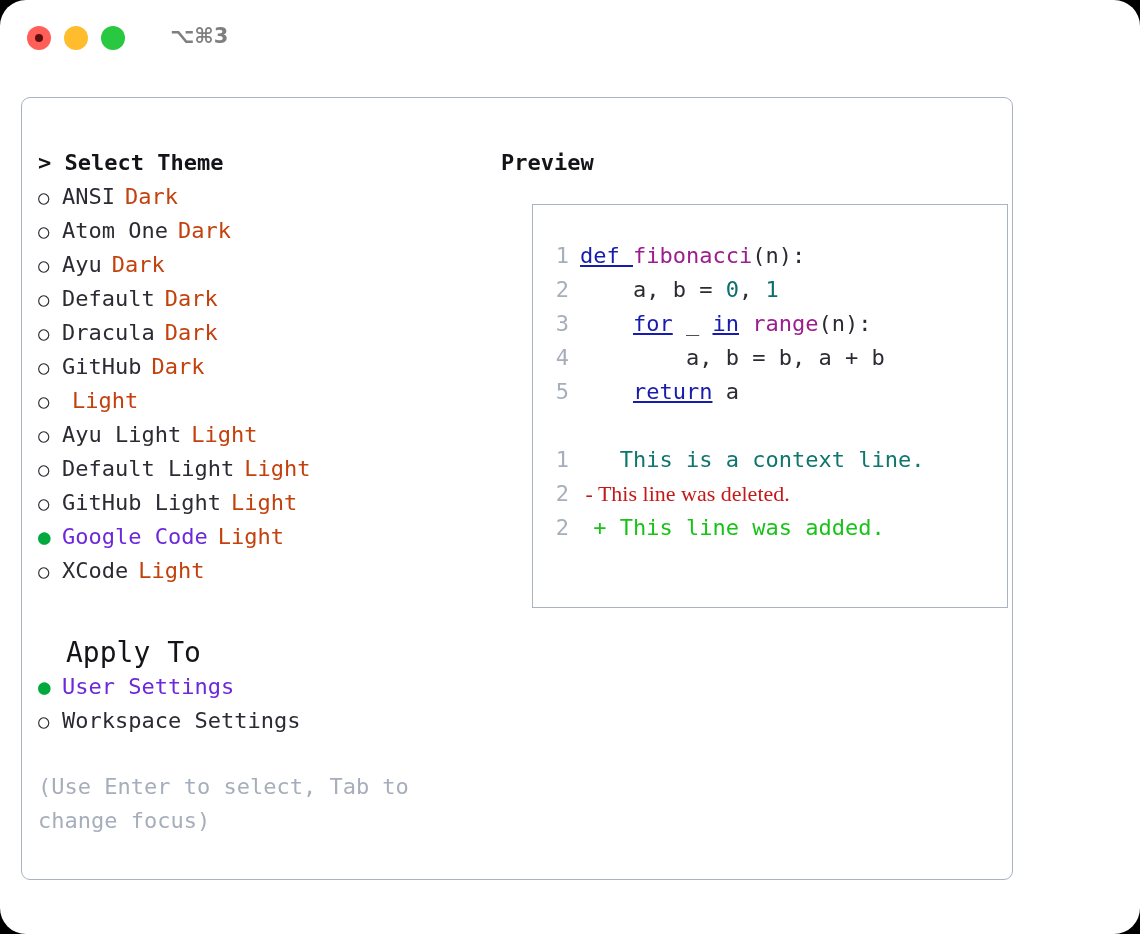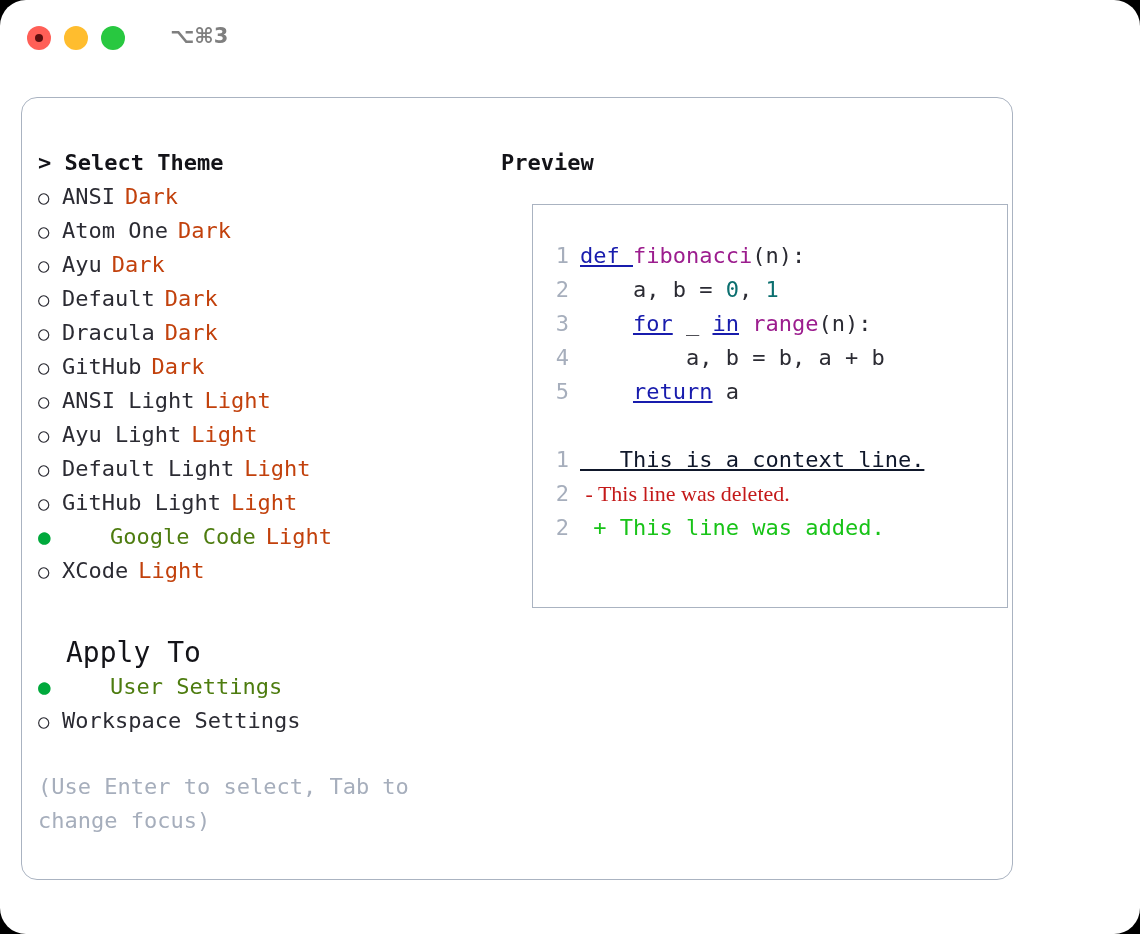--- a/index.html
+++ b/index.html
@@ -70,21 +70,21 @@
   }
 
   
   .panel {
     position: absolute;
     left: 21px;
     top: 97px;
     width: 992px;
     height: 783px;
     border: 1.6px solid #aab3c1;
-    border-radius: 16px;
+    border-radius: 9px;
     box-sizing: border-box;
     background: #ffffff;
   }
 
   .columns {
     position: absolute;
     left: 0; top: 0;
     width: 100%; height: 100%;
   }
 
@@ -120,21 +120,21 @@
     white-space: pre;
   }
   .opt-marker {
     width: 24px;
     flex: none;
     color: #2b2b33;
     font-size: 19px;
   }
   .opt-marker.sel { color: #00a93c; font-size: 21px; }
   .opt-label { color: #2b2b33; }
-  .opt-label.sel { color: #4d7c0f; margin-left: 48px; }
+  .opt-label.sel { color: #6d28d9; }
   .opt-cat {
     color: #c2410c;
     padding-left: 10px;
   }
 
   .group-head {
     font-size: 28px;
     color: #131318;
     line-height: 34px;
     padding-left: 28px;
@@ -177,21 +177,21 @@
     width: 22px;
     text-align: right;
     color: #a6aebc;
     margin-right: 11px;
   }
   .kw   { color: #181cad; text-decoration: underline; }
   .fn   { color: #9c1d8e; }
   .num  { color: #0b6f6f; }
   .pl   { color: #2b2b33; }
   .blank-line { height: 34px; }
-  .diff-ctx { color: #0f172a; text-decoration: underline; }
+  .diff-ctx { color: #0f766e; }
   .diff-del { color: #c41919; font-family: Liberation Serif, serif; }
   .diff-add { color: #18c318; }
 </style>
 </head>
 <body>
 
 <div class="page">
 
   <div class="titlebar">
     <div class="lights">
@@ -209,21 +209,21 @@
 
         <div class="section-head">&gt; Select Theme</div>
 
         <div class="opt-list" id="theme-list">
             <div class="opt-row"><span class="opt-marker">○</span><span class="opt-label">ANSI</span><span class="opt-cat">Dark</span></div>
             <div class="opt-row"><span class="opt-marker">○</span><span class="opt-label">Atom One</span><span class="opt-cat">Dark</span></div>
             <div class="opt-row"><span class="opt-marker">○</span><span class="opt-label">Ayu</span><span class="opt-cat">Dark</span></div>
             <div class="opt-row"><span class="opt-marker">○</span><span class="opt-label">Default</span><span class="opt-cat">Dark</span></div>
             <div class="opt-row"><span class="opt-marker">○</span><span class="opt-label">Dracula</span><span class="opt-cat">Dark</span></div>
             <div class="opt-row"><span class="opt-marker">○</span><span class="opt-label">GitHub</span><span class="opt-cat">Dark</span></div>
-            <div class="opt-row"><span class="opt-marker">○</span><span class="opt-label">ANSI Light</span><span class="opt-cat">Light</span></div>
+            <div class="opt-row"><span class="opt-marker">○</span><span class="opt-cat">Light</span></div>
             <div class="opt-row"><span class="opt-marker">○</span><span class="opt-label">Ayu Light</span><span class="opt-cat">Light</span></div>
             <div class="opt-row"><span class="opt-marker">○</span><span class="opt-label">Default Light</span><span class="opt-cat">Light</span></div>
             <div class="opt-row"><span class="opt-marker">○</span><span class="opt-label">GitHub Light</span><span class="opt-cat">Light</span></div>
             <div class="opt-row"><span class="opt-marker sel">●</span><span class="opt-label sel">Google Code</span><span class="opt-cat">Light</span></div>
             <div class="opt-row"><span class="opt-marker">○</span><span class="opt-label">XCode</span><span class="opt-cat">Light</span></div>
           </div>
 
         <div class="spacer-lg"></div>
 
         <div class="group-head">Apply To</div>

